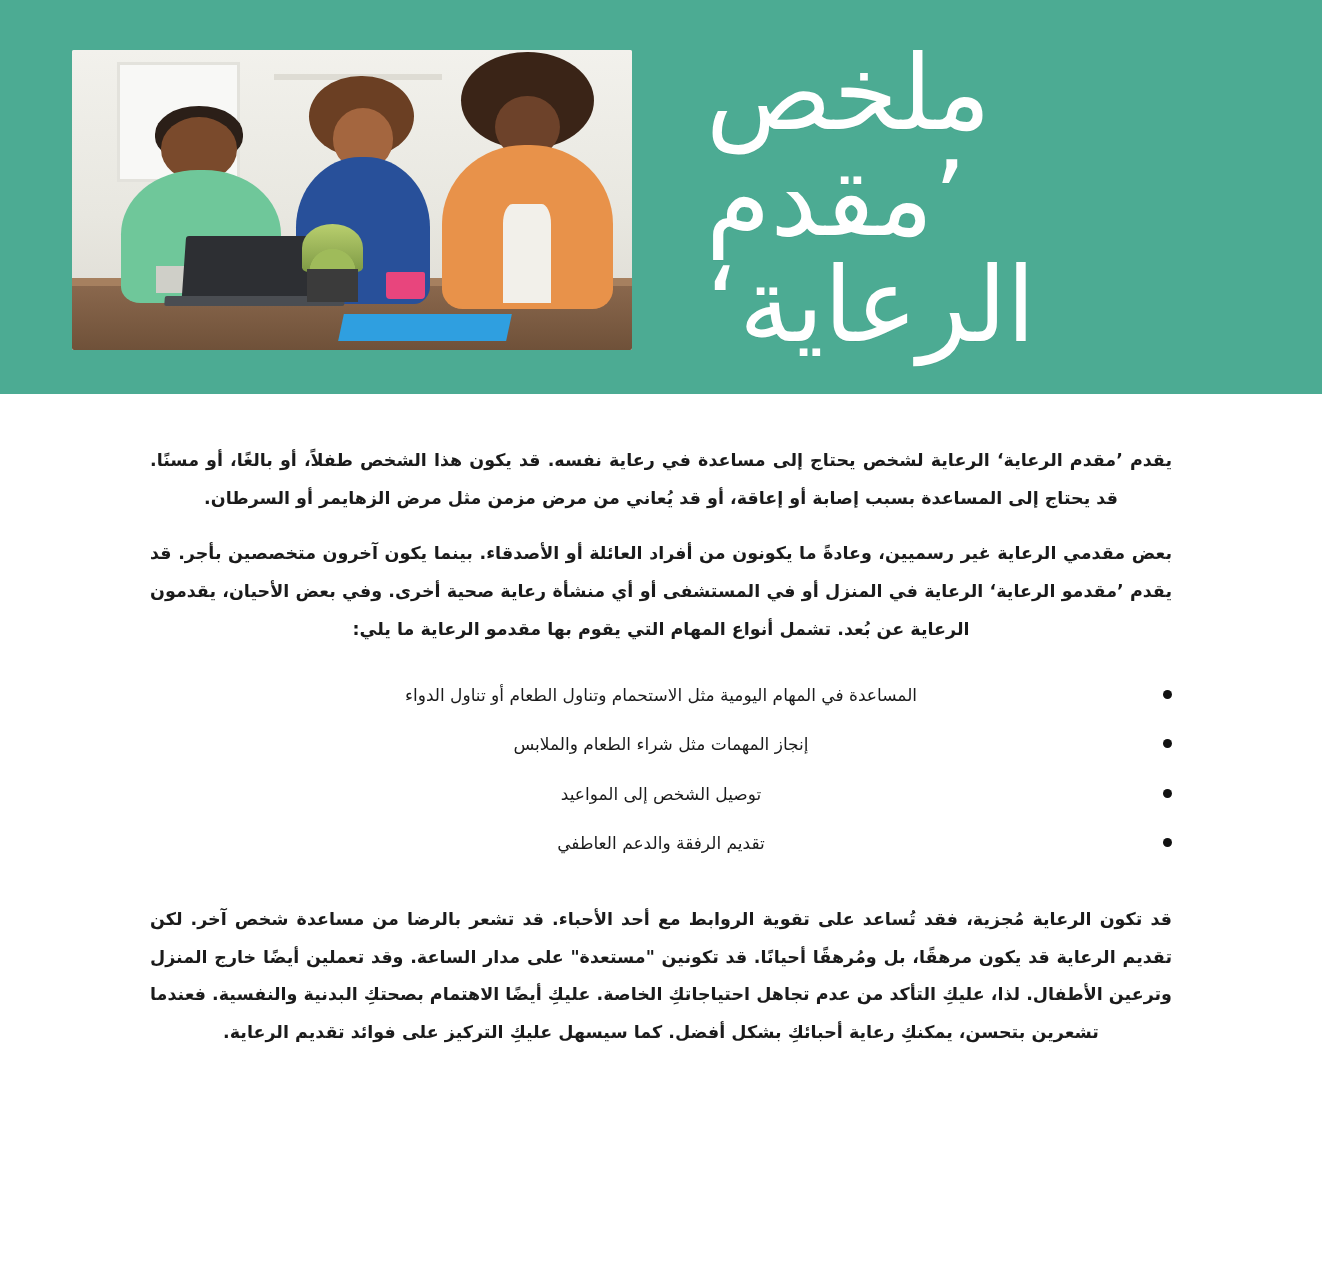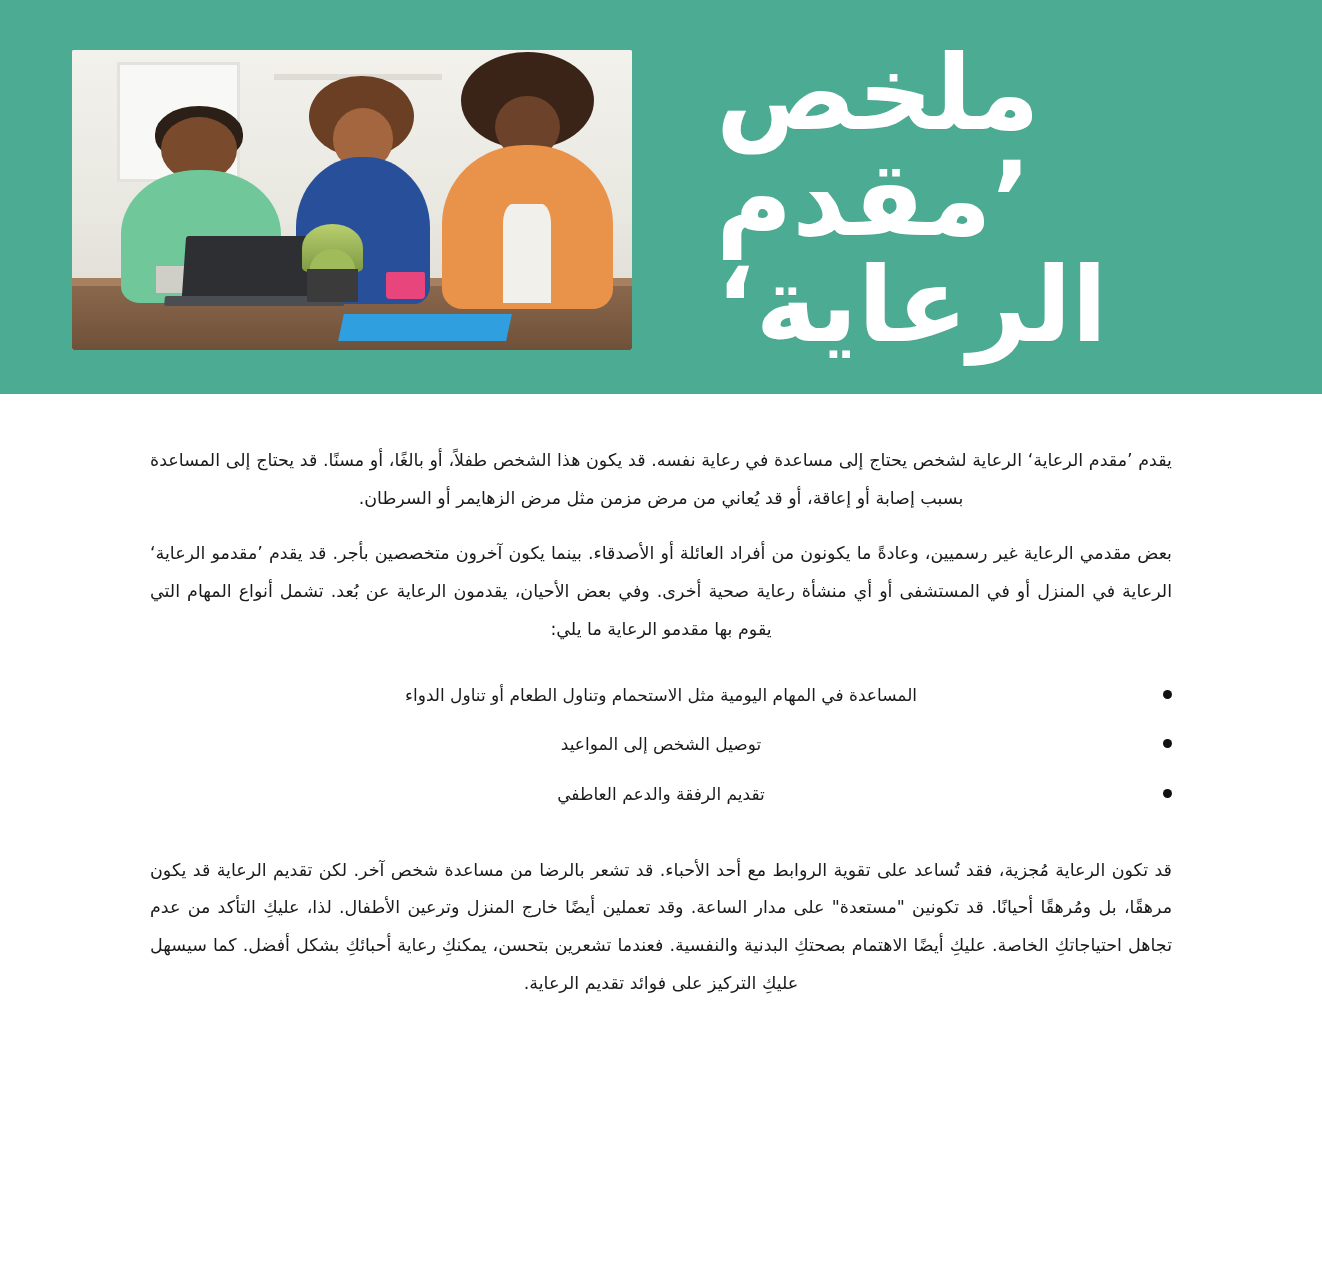--- a/index.html
+++ b/index.html
@@ -19,29 +19,29 @@
   .header {
     position: relative;
     width: 100%;
     height: 394px;
     background: #4cab93;
     overflow: hidden;
   }
   .header-title {
     position: absolute;
     top: 40px;
-    right: 6px;
+    right: 16px;
     width: 620px;
     padding-left: 20px;
     padding-right: 40px;
     text-align: left;
     color: #ffffff;
     font-size: 104px;
     line-height: 1.02;
-    font-weight: 700;
+    font-weight: 400;
     letter-spacing: -1px;
     direction: rtl;
     white-space: pre-line;
     text-shadow: 0 1px 0 rgba(0,0,0,0.03);
   }
   .header-photo {
     position: absolute;
     top: 50px;
     left: 72px;
     width: 560px;
@@ -192,20 +192,21 @@
     direction: rtl;
   }
   .para {
     font-size: 17.5px;
     line-height: 2.15;
     text-align: justify;
     text-align-last: center;
     color: #1b1b1b;
     margin: 0 0 4px 0;
     font-family: "DejaVu Sans", "Liberation Sans", sans-serif;
+    font-weight: bold;
   }
   .para + .para { margin-top: 18px; }
 
   .bullets {
     list-style: none;
     margin: 34px 0 18px 0;
     padding: 0;
   }
   .bullets li {
     position: relative;
@@ -278,20 +279,21 @@
     <div class="folder"></div>
   </div>
 </div>
 
 <div class="content">
   <p class="para">يقدم ’مقدم الرعاية‘ الرعاية لشخص يحتاج إلى مساعدة في رعاية نفسه. قد يكون هذا الشخص طفلاً، أو بالغًا، أو مسنًا. قد يحتاج إلى المساعدة بسبب إصابة أو إعاقة، أو قد يُعاني من مرض مزمن مثل مرض الزهايمر أو السرطان.</p>
   <p class="para">بعض مقدمي الرعاية غير رسميين، وعادةً ما يكونون من أفراد العائلة أو الأصدقاء. بينما يكون آخرون متخصصين بأجر. قد يقدم ’مقدمو الرعاية‘ الرعاية في المنزل أو في المستشفى أو أي منشأة رعاية صحية أخرى. وفي بعض الأحيان، يقدمون الرعاية عن بُعد. تشمل أنواع المهام التي يقوم بها مقدمو الرعاية ما يلي:</p>
 
   <ul class="bullets">
     <li><span class="dot"></span><span>المساعدة في المهام اليومية مثل الاستحمام وتناول الطعام أو تناول الدواء</span></li>
+    <li><span class="dot"></span><span>إنجاز المهمات مثل شراء الطعام والملابس</span></li>
     <li><span class="dot"></span><span>توصيل الشخص إلى المواعيد</span></li>
     <li><span class="dot"></span><span>تقديم الرفقة والدعم العاطفي</span></li>
   </ul>
 
   <p class="para closing">قد تكون الرعاية مُجزية، فقد تُساعد على تقوية الروابط مع أحد الأحباء. قد تشعر بالرضا من مساعدة شخص آخر. لكن تقديم الرعاية قد يكون مرهقًا، بل ومُرهقًا أحيانًا. قد تكونين "مستعدة" على مدار الساعة. وقد تعملين أيضًا خارج المنزل وترعين الأطفال. لذا، عليكِ التأكد من عدم تجاهل احتياجاتكِ الخاصة. عليكِ أيضًا الاهتمام بصحتكِ البدنية والنفسية. فعندما تشعرين بتحسن، يمكنكِ رعاية أحبائكِ بشكل أفضل. كما سيسهل عليكِ التركيز على فوائد تقديم الرعاية.</p>
 </div>
 
 <div class="footer">
   
 </div>

